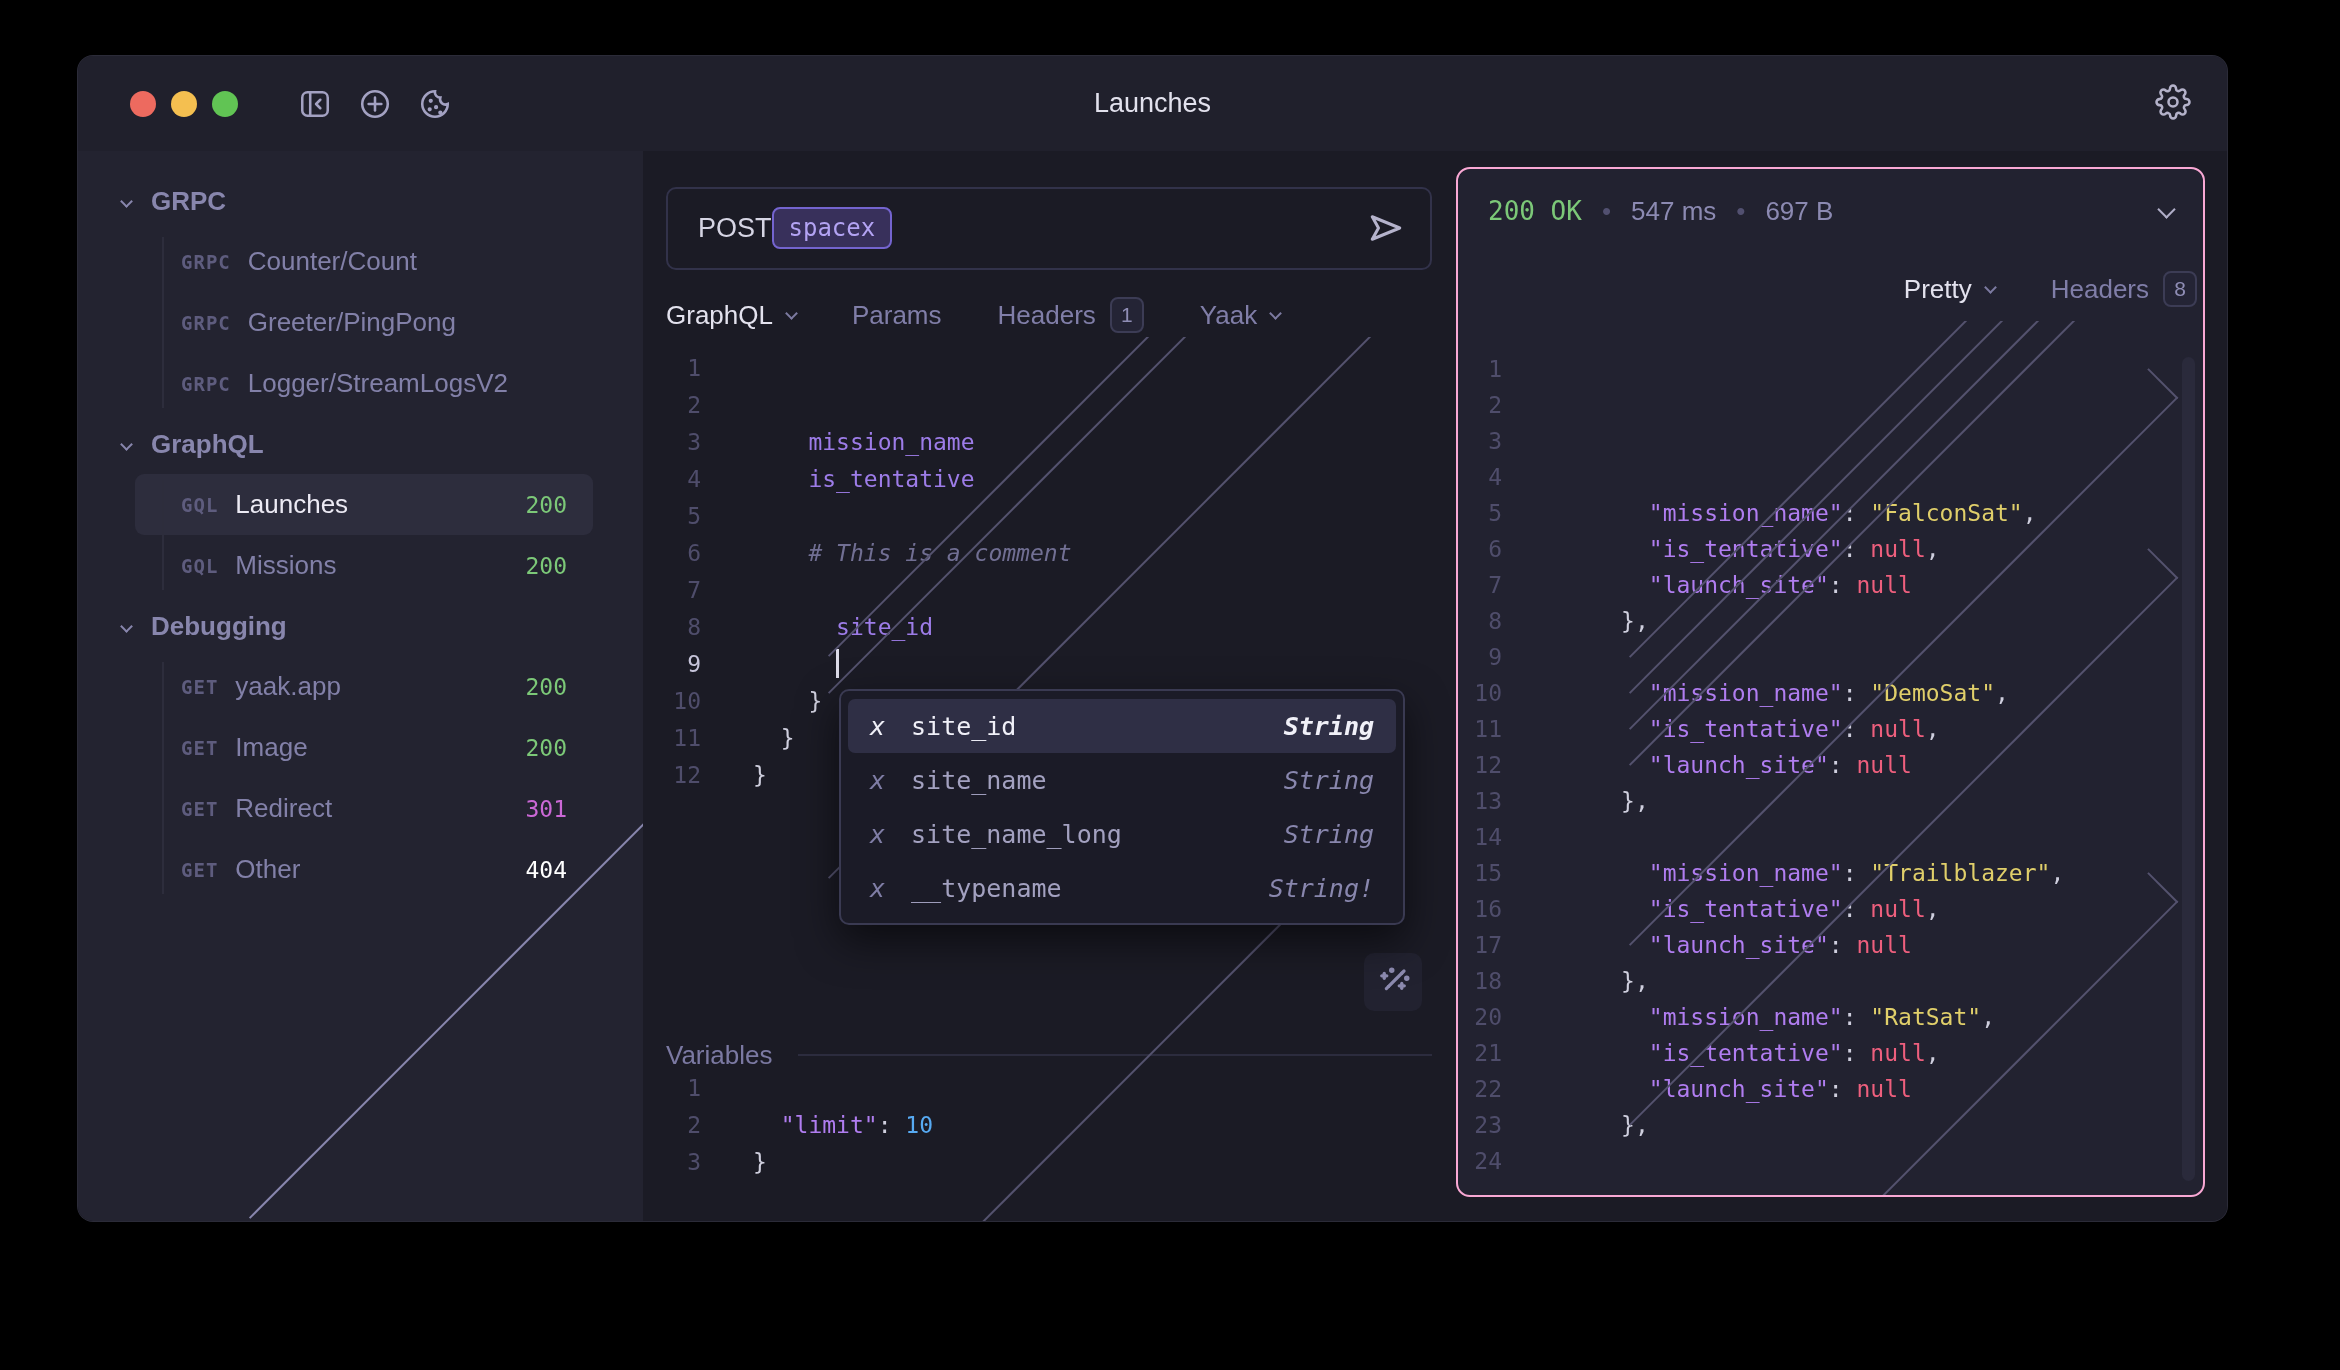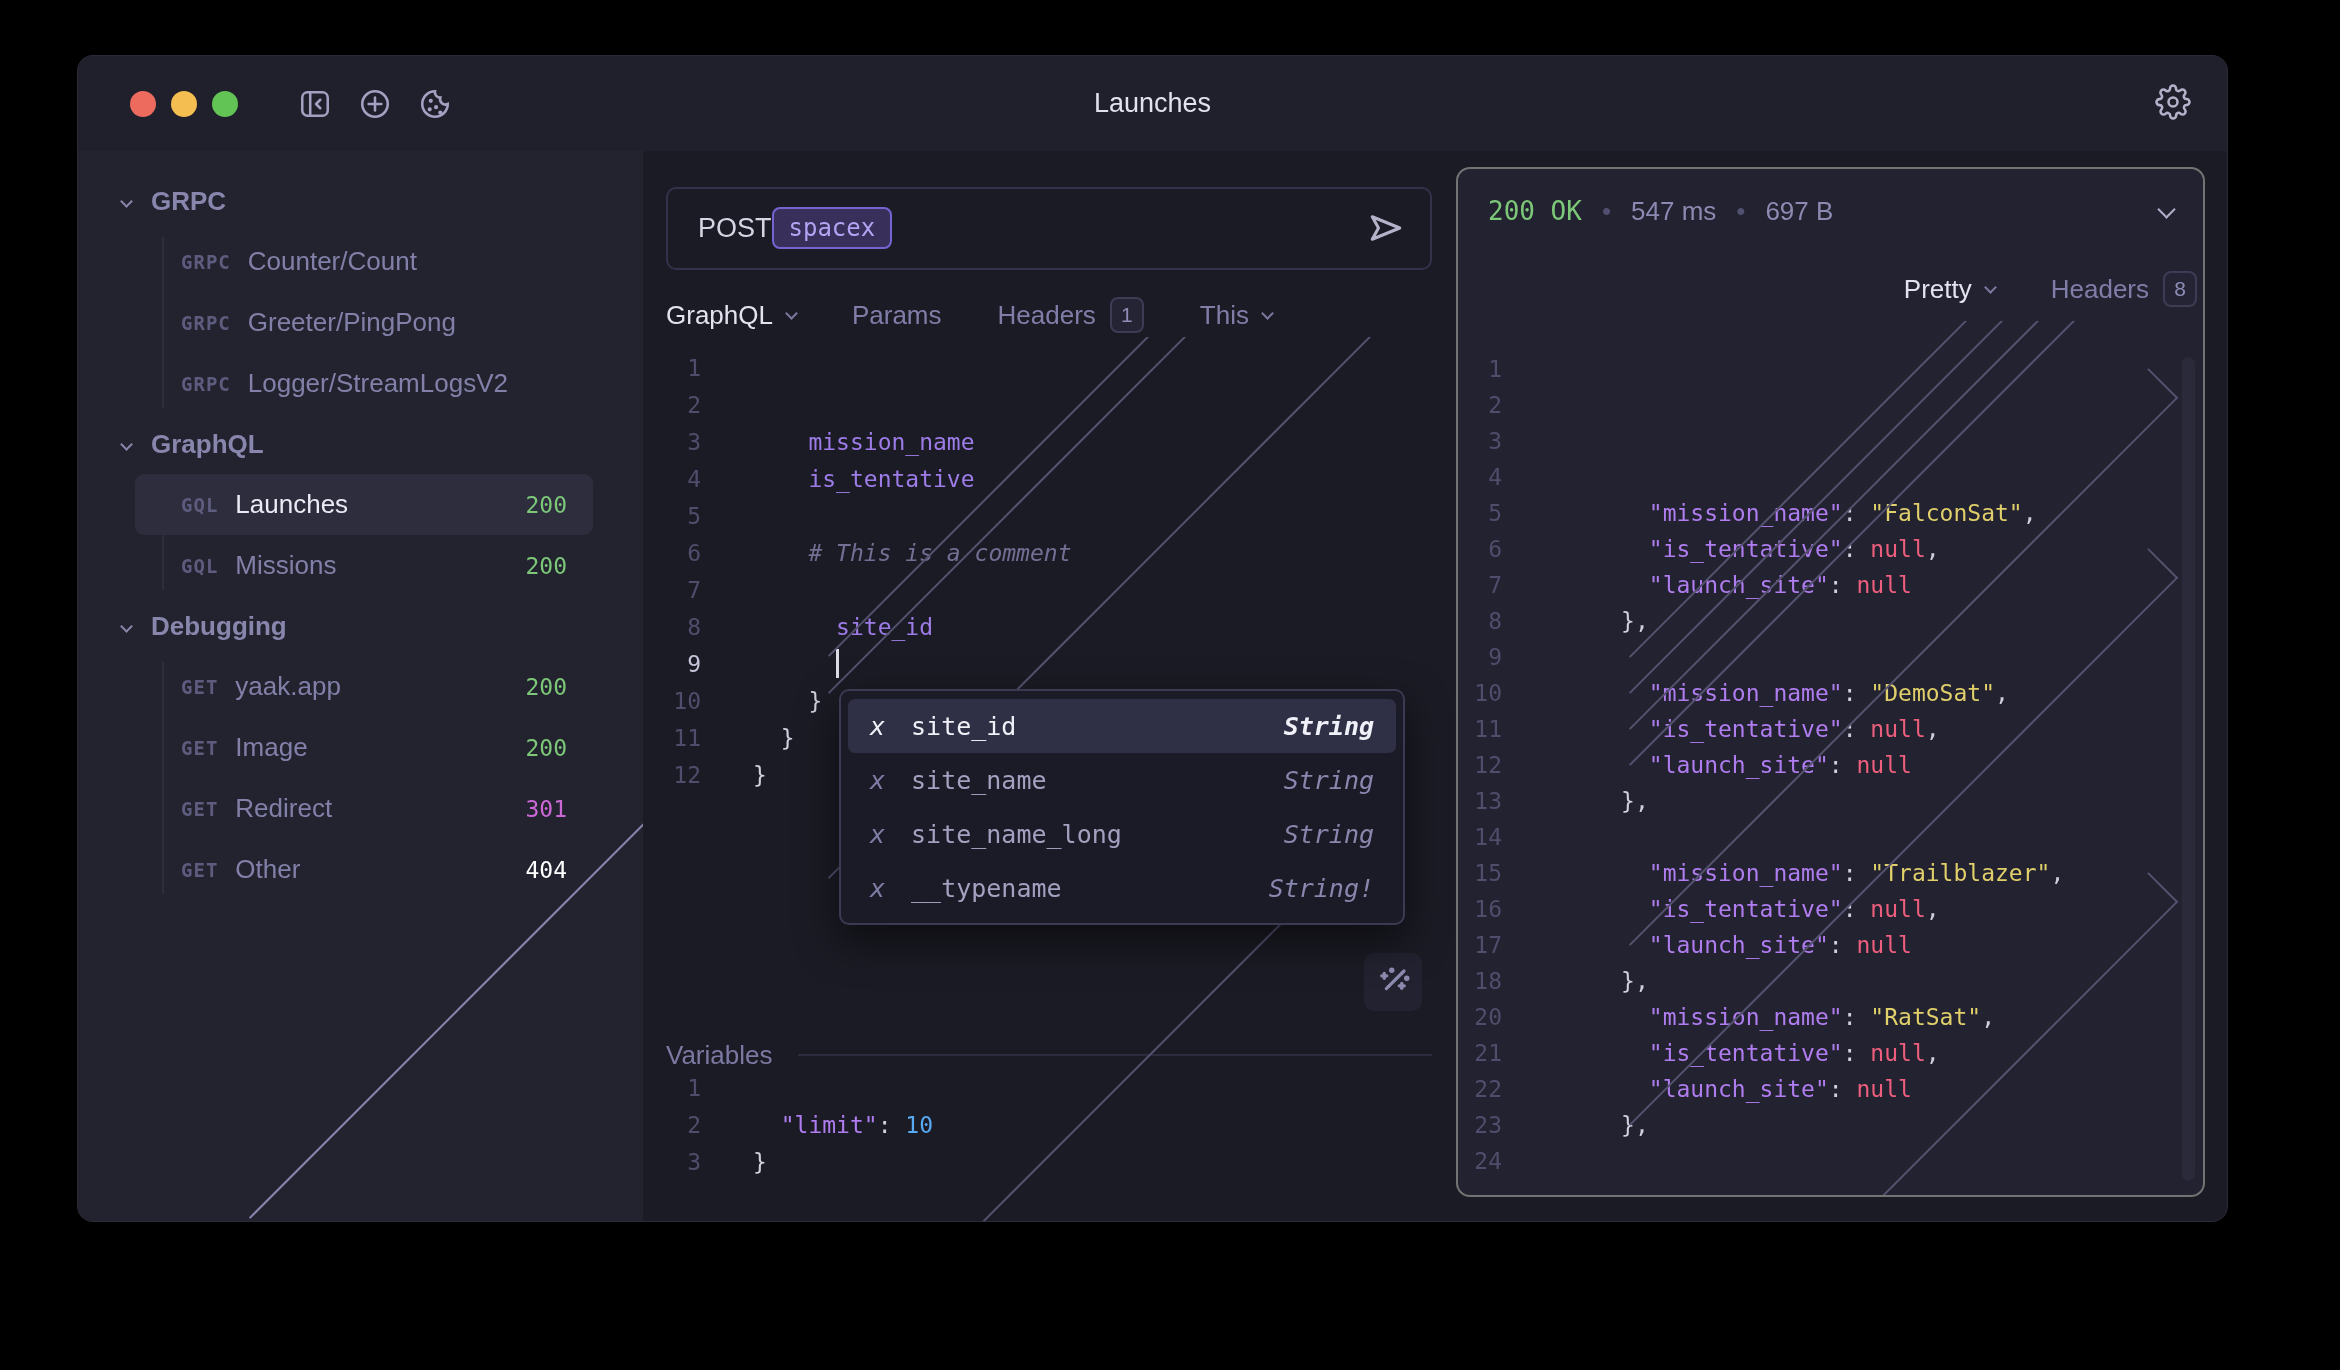--- a/index.html
+++ b/index.html
@@ -101,21 +101,21 @@
               display:flex; align-items:center; justify-content:center; }
 
   
   .variables { flex:0 0 180px; }
   .vlabel-row { height:28px; display:flex; align-items:center; gap:26px; }
   .vlabel { color:#7b79a2; font-size:26px; }
   .vrule { flex:1; height:2px; background:#2c2c3e; }
 
   
   .right { width:775px; flex:0 0 775px; padding:16px 22px 24px 4px; }
-  .card { width:100%; height:100%; background:#222230; border:2px solid #737373; border-radius:14px;
+  .card { width:100%; height:100%; background:#222230; border:2px solid #f9a8d4; border-radius:14px;
           position:relative; overflow:hidden; }
   .resp-header { height:84px; display:flex; align-items:center; padding:0 30px; gap:20px; }
   .resp-status { font-family:"DejaVu Sans Mono", monospace; font-size:26px; color:#7cc878; }
   .resp-dot { color:#525070; font-size:26px; }
   .resp-meta { color:#8c8ab2; font-size:26px; }
   .resp-collapse { margin-left:auto; background:none; border:none; color:#b0aec8; cursor:pointer; }
   .resp-tabs { margin:14px 6px 0 30px;justify-content:flex-end; }
   .reditor { margin-top:10px; padding-top:30px; height:880px; overflow:hidden; }
   .reditor .code-line { height:36px; }
   .reditor .gutter { width:44px; }
@@ -254,21 +254,21 @@
             <span class="chev sm"></span>
           </button>
           <button class="tab">
             <span>Params</span>
           </button>
           <button class="tab">
             <span>Headers</span>
             <span class="tbadge">1</span>
           </button>
           <button class="tab">
-            <span>This</span>
+            <span>Yaak</span>
             <span class="chev sm"></span>
           </button>
         </div>
 
       <div class="editor qeditor" id="query-editor">
           <div class="code-line"><span class="gutter">1</span><span class="fold"><span class="chev right sm"></span></span></div>
           <div class="code-line"><span class="gutter">2</span><span class="fold"><span class="chev right sm"></span></span></div>
           <div class="code-line"><span class="gutter">3</span><span class="fold"></span><span class="codetxt"><span class="tok-pun">    </span><span class="tok-field">mission_name</span></span></div>
           <div class="code-line"><span class="gutter">4</span><span class="fold"></span><span class="codetxt"><span class="tok-pun">    </span><span class="tok-field">is_tentative</span></span></div>
           <div class="code-line"><span class="gutter">5</span><span class="fold"></span><span class="codetxt"></span></div>

